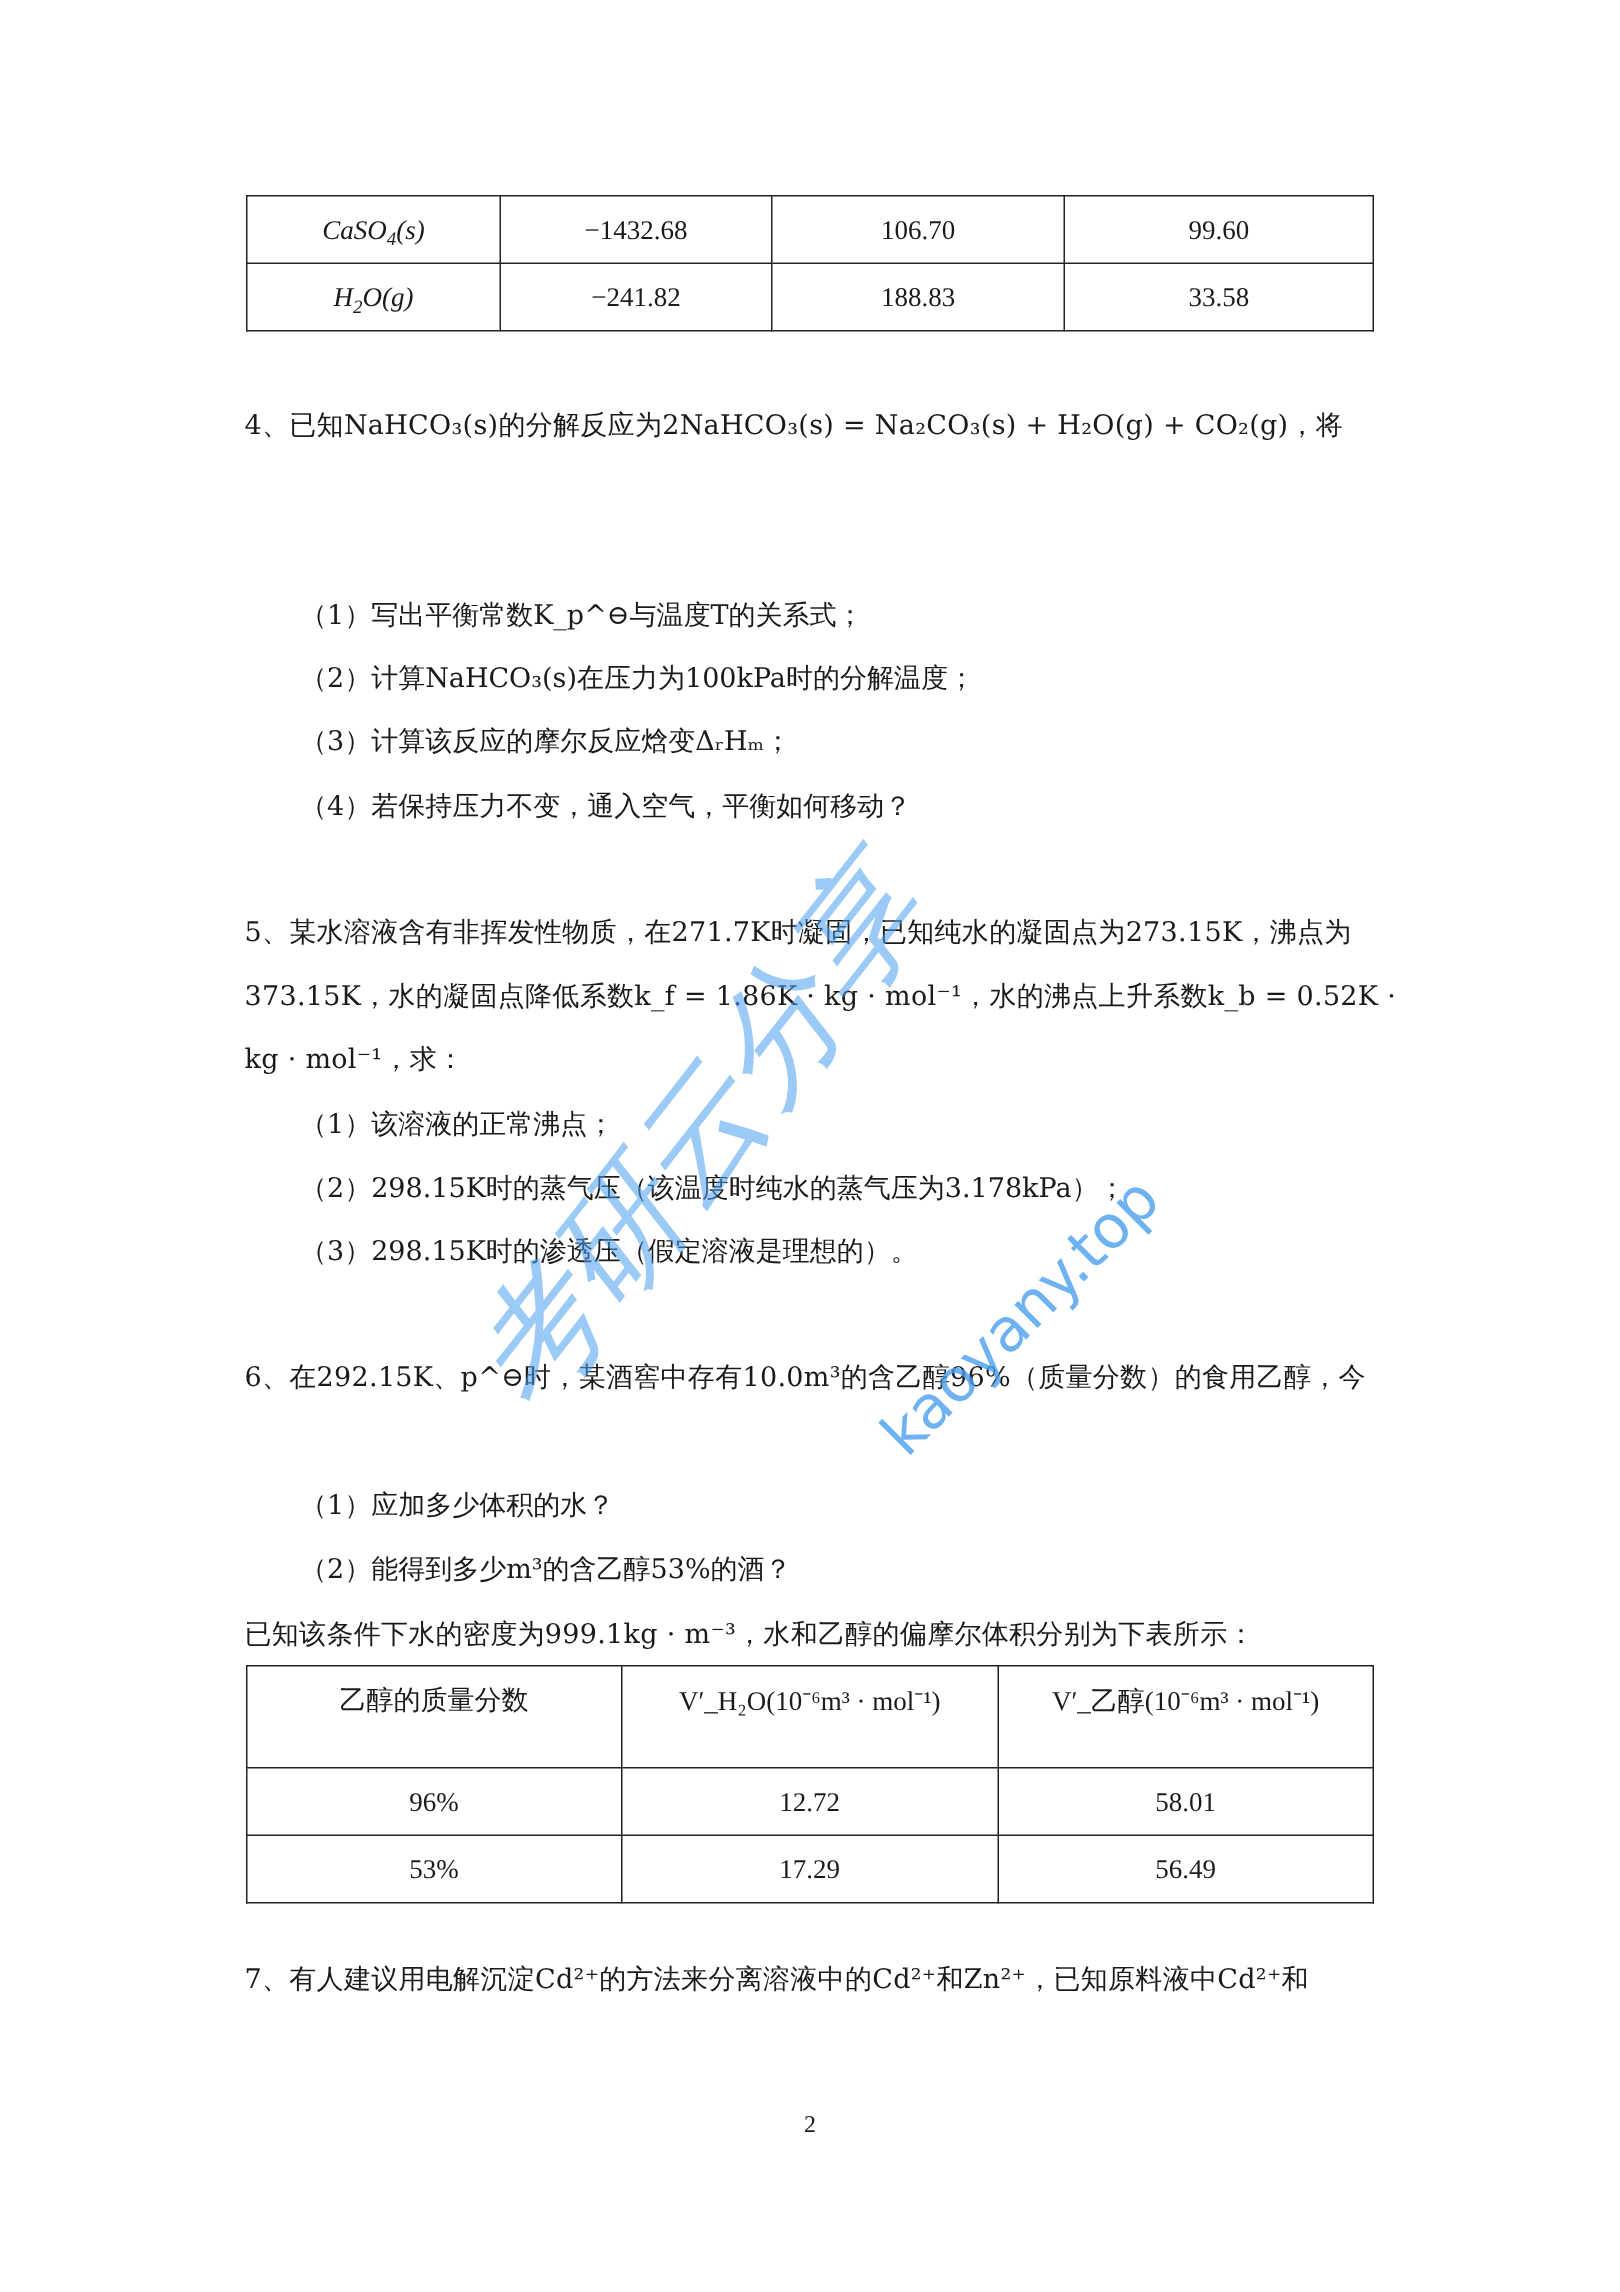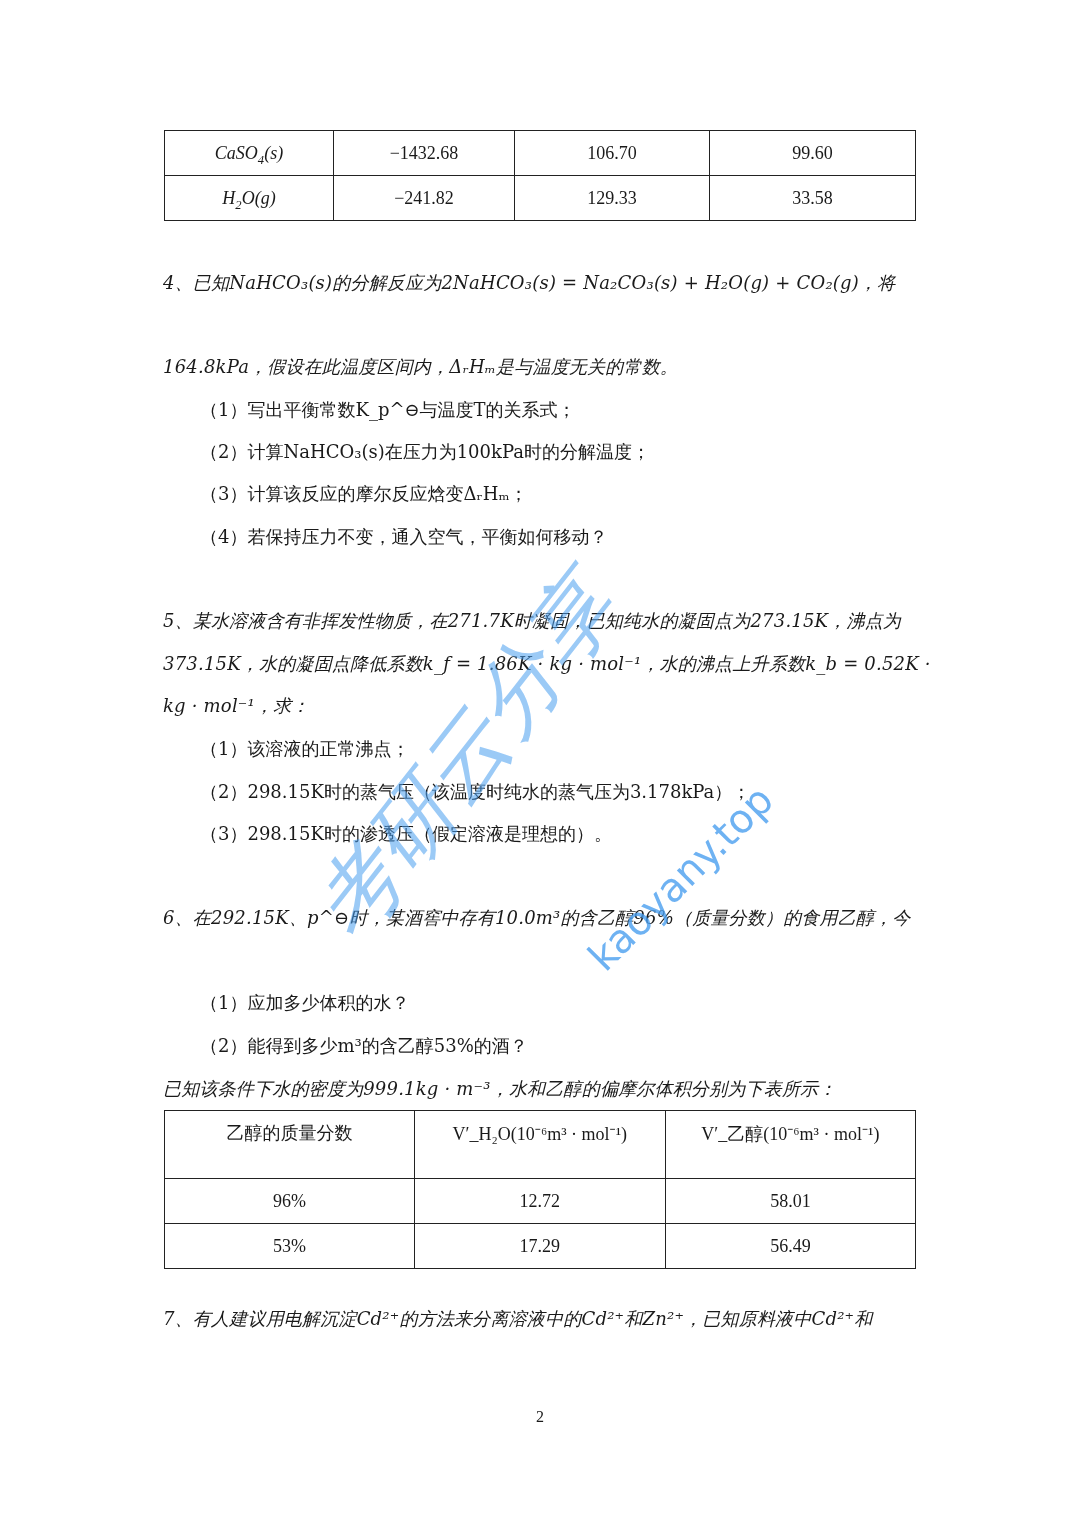--- a/index.html
+++ b/index.html
@@ -15,21 +15,21 @@
     table.data td { border: 1.3px solid #222; text-align: center; font-size: 18px; font-family: "Liberation Serif", serif; }
     #t1 { top: 130px; }
     #t1 td { height: 42px; }
     #t1 td:nth-child(1) { width: 166px; }
     #t1 td:nth-child(2) { width: 178px; }
     #t1 td:nth-child(3) { width: 192px; }
     #t2 { top: 1110px; }
     #t2 tr.head td { height: 56px; vertical-align: top; padding-top: 10px; }
     #t2 tr.row td { height: 42px; }
     #t2 td { width: 250px; font-family: Liberation Serif, serif; }
-    .line { position: absolute; left: 163px; font-size: 18px; white-space: nowrap; letter-spacing: 0.2px; font-style: italic; }
+    .line { position: absolute; left: 163px; font-size: 18px; white-space: nowrap; letter-spacing: 0.2px; }
     .sub-line { position: absolute; left: 166px; font-size: 18px; white-space: nowrap; margin-left: 34px; }
     .pagenum { position: absolute; left: 0; width: 1080px; text-align: center; top: 1408px; font-size: 16px; font-family: "Liberation Serif", serif; }
     .wm { position: absolute; color: #4a9ff0; opacity: 0.75; pointer-events: none; white-space: nowrap; }
     .wm-cn { left: 250px; top: 700px; font-size: 86px; transform: rotate(-52deg); font-family: "DejaVu Serif", serif; font-style: italic; opacity: 0.55; }
     .wm-en { left: 560px; top: 855px; font-size: 40px; transform: rotate(-45deg); font-family: "DejaVu Sans", sans-serif; opacity: 0.8; }
   </style>
 </head>
 <body>
 
 <div class="page">
@@ -38,28 +38,27 @@
     <tbody>
         <tr>
       <td><span class="mi">CaSO</span><sub class="mi">4</sub><span class="mi">(s)</span></td>
       <td>−1432.68</td>
       <td>106.70</td>
       <td>99.60</td>
     </tr>
     <tr>
       <td><span class="mi">H</span><sub class="mi">2</sub><span class="mi">O(g)</span></td>
       <td>−241.82</td>
-      <td>129.33</td>
+      <td>188.83</td>
       <td>33.58</td>
     </tr>
   </tbody>
     </table>
 
   <div class="line" style="top:271px">4、已知NaHCO₃(s)的分解反应为2NaHCO₃(s) = Na₂CO₃(s) + H₂O(g) + CO₂(g)，将</div>
-  <div class="line" style="top:355px">164.8kPa，假设在此温度区间内，ΔᵣHₘ是与温度无关的常数。</div>
   <div class="sub-line" style="top:398px">（1）写出平衡常数K_p^⊖与温度T的关系式；</div>
   <div class="sub-line" style="top:440px">（2）计算NaHCO₃(s)在压力为100kPa时的分解温度；</div>
   <div class="sub-line" style="top:482px">（3）计算该反应的摩尔反应焓变ΔᵣHₘ；</div>
   <div class="sub-line" style="top:525px">（4）若保持压力不变，通入空气，平衡如何移动？</div>
 
   <div class="line" style="top:609px">5、某水溶液含有非挥发性物质，在271.7K时凝固，已知纯水的凝固点为273.15K，沸点为</div>
   <div class="line" style="top:652px">373.15K，水的凝固点降低系数k_f = 1.86K · kg · mol⁻¹，水的沸点上升系数k_b = 0.52K ·</div>
   <div class="line" style="top:694px">kg · mol⁻¹，求：</div>
   <div class="sub-line" style="top:737px">（1）该溶液的正常沸点；</div>
   <div class="sub-line" style="top:780px">（2）298.15K时的蒸气压（该温度时纯水的蒸气压为3.178kPa）；</div>

